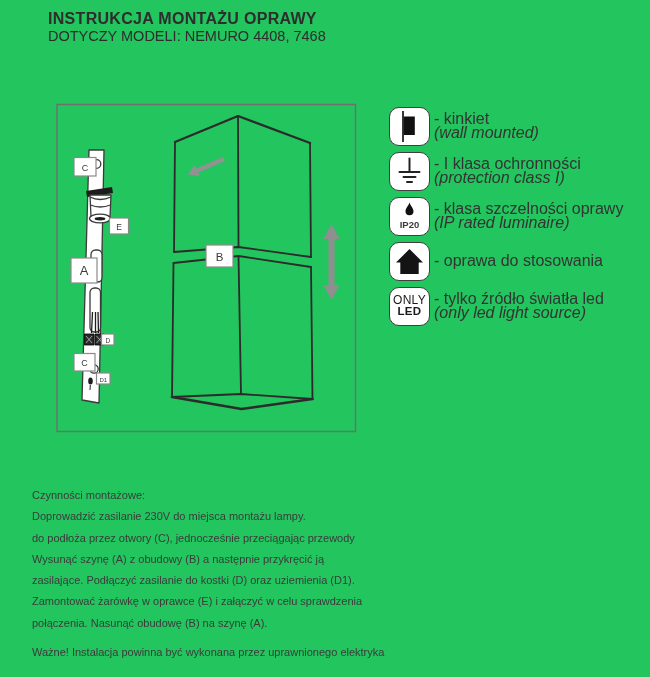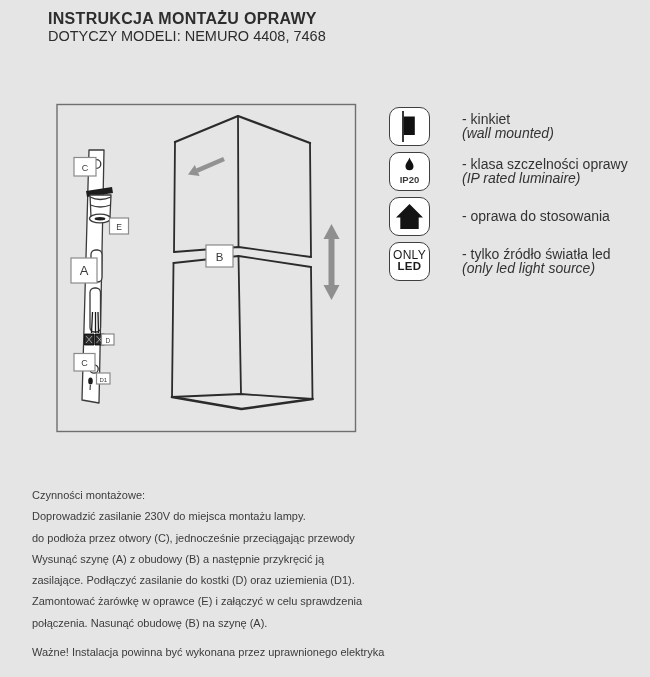--- a/index.html
+++ b/index.html
@@ -1,17 +1,17 @@
 <!DOCTYPE html>
 <html><head>
 <meta charset="utf-8">
 <style>
   html,body { margin:0; padding:0; background:#ffffff; }
   .page {
-    position:relative; width:650px; height:677px; background:#e5e5e5;
+    position:relative; width:650px; height:677px; background:#22c55e;
     font-family:"Liberation Sans", sans-serif; color:#333; overflow:hidden;
   }
   .title {
     position:absolute; left:48px; top:10px;
     font-size:16px; font-weight:bold; color:#2d2d2d; letter-spacing:.3px;
   }
   .subtitle {
     position:absolute; left:48px; top:28px;
     font-size:14.5px; color:#2d2d2d;text-align:center;
   }
@@ -20,21 +20,21 @@
   svg text { font-family:"Liberation Sans", sans-serif; fill:#3a3a3a; }
   .lblbox { fill:#ffffff; stroke:#8a8a8a; stroke-width:1.2; }
 
   .legend { position:absolute; left:389px; top:106px; width:256px; }
   .legend-row { display:flex; align-items:center; height:40px; margin-bottom:5px; }
   .legend-icon {
     flex:0 0 auto; width:39px; height:37px; background:#fff;
     border:1.7px solid #3f3f3f; border-radius:10px;
     display:flex; flex-direction:column; align-items:center; justify-content:center;
   }
-  .legend-text { margin-left:32px; font-size:14px; line-height:14.5px; color:#333; }
+  .legend-text { margin-left:4px; font-size:16px; line-height:14.5px; color:#333; }
   .it { font-style:italic; }
   .led-top { font-size:12px; font-weight:normal; color:#1a1a1a; line-height:9px; letter-spacing:.3px; }
   .led-bottom { font-size:11.5px; font-weight:bold; color:#1a1a1a; line-height:12px; letter-spacing:.3px; }
 
   .instructions {
     position:absolute; left:32px; top:485px; width:590px;
     font-size:11px; line-height:21.3px; color:#3b3b3b;
   }
   .important { margin-top:8px; }
 </style>
@@ -139,20 +139,36 @@
           <line x1="13" y1="3" x2="13" y2="34" stroke="#222" stroke-width="1.8"></line>
           <rect x="13.8" y="8.5" width="11" height="18.5" fill="#111"></rect>
         </svg>
       </div>
       <div class="legend-text">
         <div>- kinkiet</div>
         <div><span></span><span class="it">(wall mounted)</span></div>
       </div>
     </div>
 
+    <div class="legend-row">
+      <div class="legend-icon">
+        <svg width="39" height="37" viewBox="0 0 39 37">
+          <g stroke="#222" stroke-width="2" stroke-linecap="round">
+            <line x1="19.5" y1="5.5" x2="19.5" y2="19"></line>
+            <line x1="9.5" y1="19" x2="29.5" y2="19"></line>
+            <line x1="13.5" y1="24" x2="25.5" y2="24"></line>
+            <line x1="17" y1="29" x2="22" y2="29"></line>
+          </g>
+        </svg>
+      </div>
+      <div class="legend-text">
+        <div>- I klasa ochronności</div>
+        <div><span></span><span class="it">(protection class I)</span></div>
+      </div>
+    </div>
 
     <div class="legend-row">
       <div class="legend-icon">
         <svg width="39" height="37" viewBox="0 0 39 37">
           <path d="M19.5,4.5 C18,8.5 15.5,10.5 15.5,13.3 A4,4 0 0 0 23.5,13.3 C23.5,10.5 21,8.5 19.5,4.5 Z" fill="#111"></path>
           <text x="19.5" y="30" text-anchor="middle" font-size="9.5" font-weight="bold" fill="#111">IP20</text>
         </svg>
       </div>
       <div class="legend-text">
         <div>- klasa szczelności oprawy</div>

